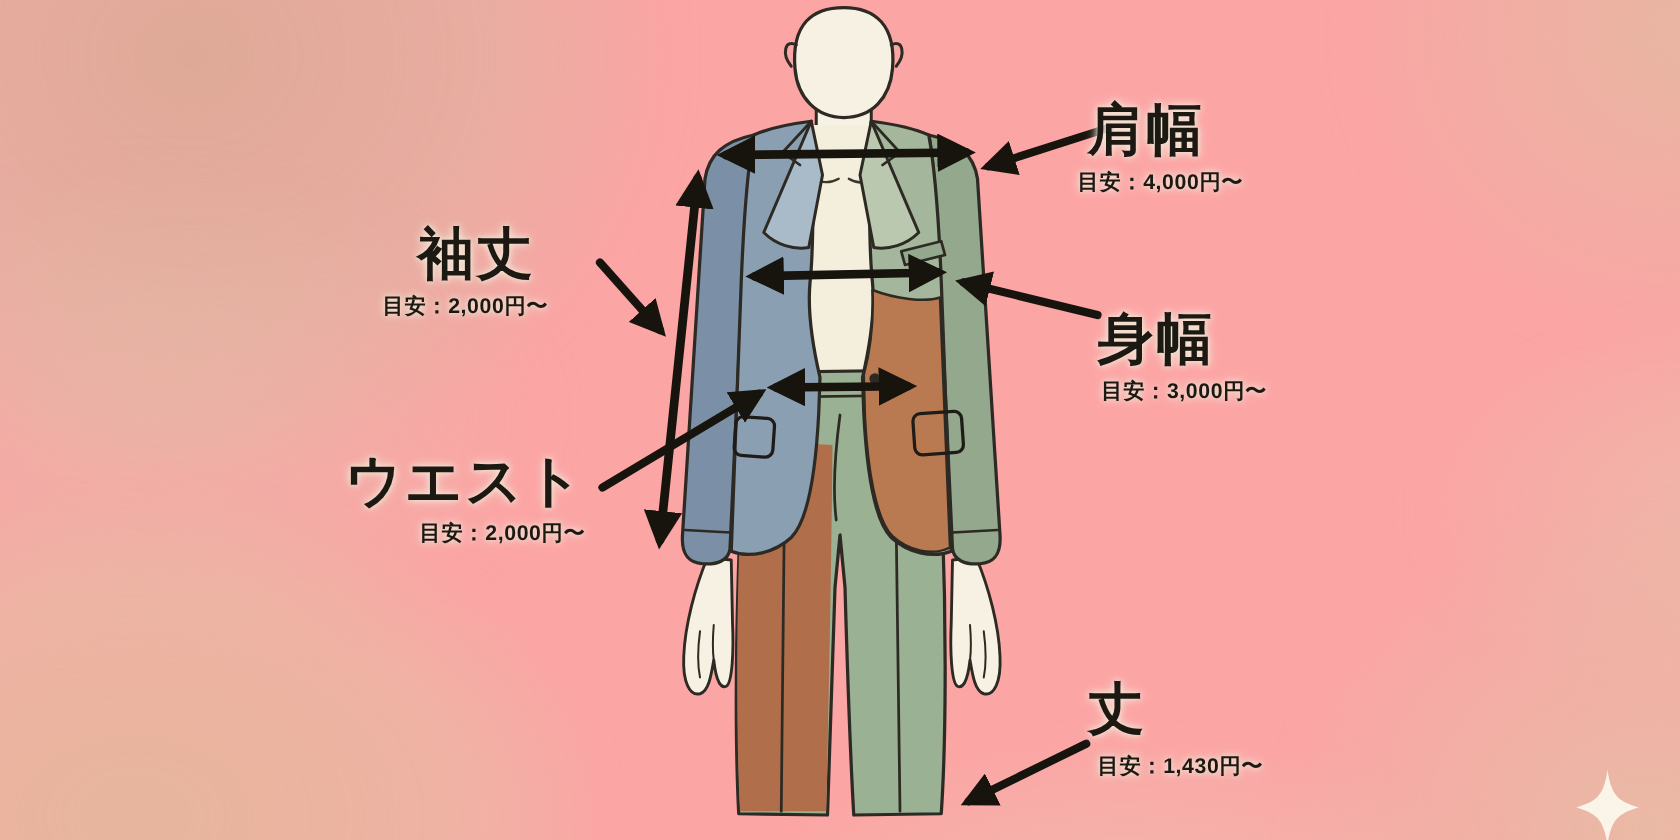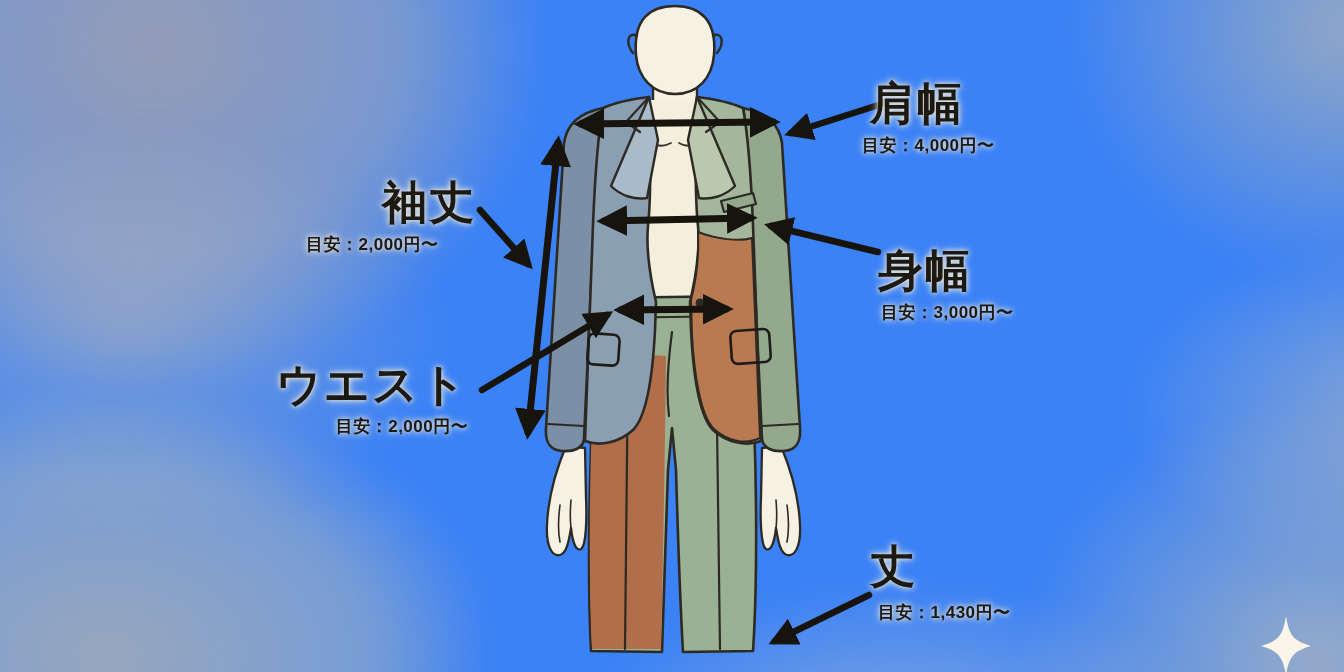--- a/index.html
+++ b/index.html
@@ -1,20 +1,20 @@
 <!DOCTYPE html>
 <html><head>
 <meta charset="utf-8">
 <style>
   html,body{margin:0;padding:0;}
   #canvas{
     position:relative;
     width:1344px;height:672px;
     overflow:hidden;
-    background:#3b82f6;
+    background:#fca5a5;
     font-family:"Liberation Sans","DejaVu Sans",sans-serif;
   }
   .wash{position:absolute;pointer-events:none;filter:blur(14px);}
   .wash.w1{left:-160px;top:-180px;width:700px;height:560px;
     background:radial-gradient(ellipse at 45% 40%,rgba(203,172,143,.62) 0%,rgba(210,184,156,.42) 45%,rgba(210,184,156,0) 72%);}
   .wash.w2{left:-100px;top:120px;width:560px;height:420px;
     background:radial-gradient(ellipse at 40% 50%,rgba(218,196,168,.40) 0%,rgba(218,196,168,0) 70%);}
   .wash.w3{left:-140px;top:400px;width:620px;height:460px;
     background:radial-gradient(ellipse at 40% 55%,rgba(214,192,150,.60) 0%,rgba(220,201,163,.38) 50%,rgba(220,201,163,0) 74%);}
   .wash.w4{left:1070px;top:-140px;width:460px;height:420px;
@@ -28,21 +28,21 @@
 
   svg.scene{position:absolute;left:0;top:0;width:1344px;height:672px;}
 
   .label{position:absolute;color:#1c1913;
     text-shadow:0 0 5px rgba(243,237,220,.95),0 0 9px rgba(243,237,220,.8);}
   .label .title{font-size:45px;font-weight:800;line-height:1.05;letter-spacing:2px;white-space:nowrap;}
   .label .price{font-size:17px;font-weight:700;margin-top:7px;white-space:nowrap;letter-spacing:0.5px;}
   .lab-katahaba{left:870px;top:80px;}
   .lab-katahaba .price{margin-left:-8px;}
   .lab-sodetake{left:306px;top:179px;}
-  .lab-sodetake .title{margin-left:76px;}
+  .lab-sodetake .title{margin-left:28px;}
   .lab-mihaba{left:878px;top:247px;}
   .lab-mihaba .price{margin-left:3px;}
   .lab-waist{left:276px;top:361px;text-align:right;}
   .lab-waist .price{margin-left:21px;}
   .lab-take{left:870px;top:543px;}
   .lab-take .price{margin-left:8px;margin-top:11px;}
 </style>
 </head>
 <body>
 

